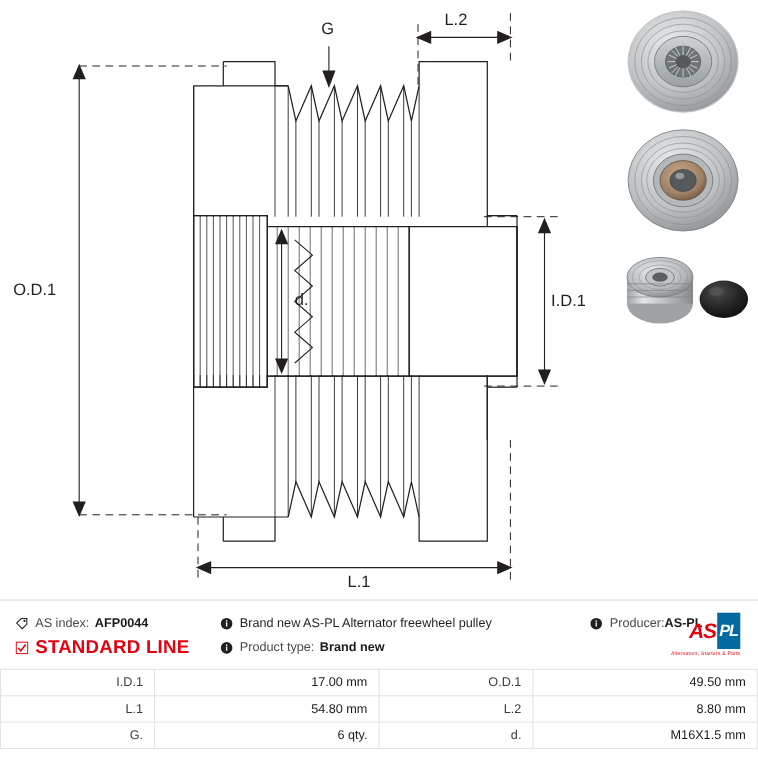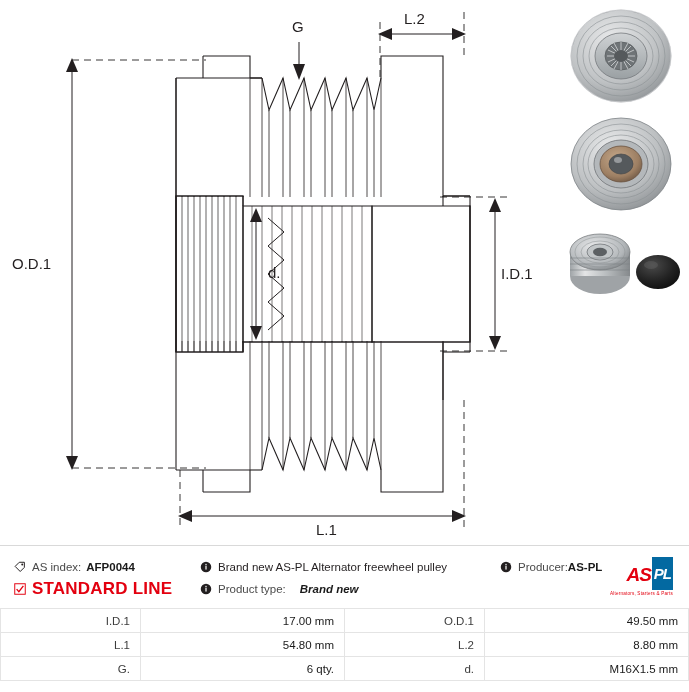--- a/index.html
+++ b/index.html
@@ -56,21 +56,21 @@
     padding: 10px 14px 0 14px;
   }
   .info-line {
     display: flex;
     align-items: center;
     height: 22px;
     font-size: 11.5px;
   }
   .col-a { width: 186px; display: flex; align-items: center; }
   .col-b { width: 300px; display: flex; align-items: flex-start; }
-  .col-c { flex: 1; display: flex; align-items: center; position: relative; }
+  .col-c { flex: 1; display: flex; align-items: center; position: relative; justify-content: center; }
   .lbl-muted { color: #4a4a4a; }
   .val-bold { font-weight: bold; color: #1a1a1a; }
   .icon-tag, .icon-info, .icon-check, .icon-dot {
     display: inline-block;
     margin-right: 6px;
     flex: 0 0 auto;
   }
   .icon-info svg, .icon-tag svg, .icon-check svg, .icon-dot svg { display: block; }
   .standard-line {
     color: #e3000f;
@@ -495,21 +495,21 @@
         </div>
         <div class="col-b">
           <span class="icon-info">
             <svg width="12" height="12" viewBox="0 0 16 16">
               <circle cx="8" cy="8" r="7" fill="#231f20"></circle>
               <rect x="7.2" y="6.4" width="1.6" height="5" fill="#fff"></rect>
               <rect x="7.2" y="3.8" width="1.6" height="1.8" fill="#fff"></rect>
             </svg>
           </span>
           <span class="lbl-muted">Product type:</span>
-          <span class="val-bold" style="margin-left:14px;font-style:italic;">Brand new</span>
+          <span class="val-bold" style="margin-left:5px;">Brand new</span>
         </div>
         <div class="col-c"></div>
       </div>
     </div>
 
     <table id="spec-table">
       <tbody>
         <tr>
           <td class="t-label">I.D.1</td>
           <td class="t-value">17.00 mm</td>

